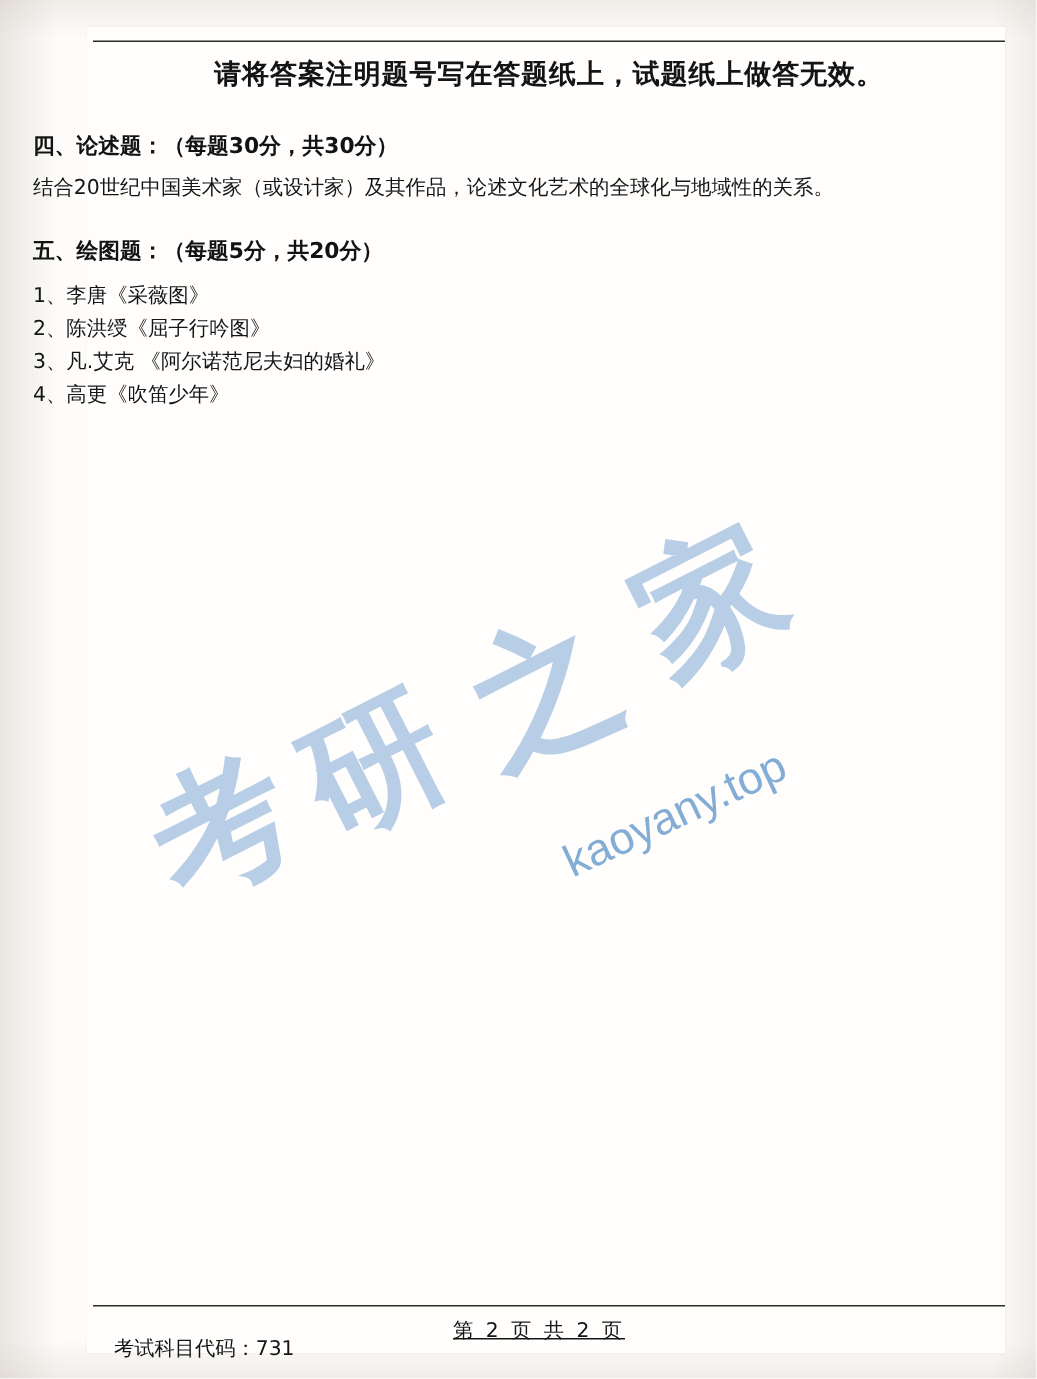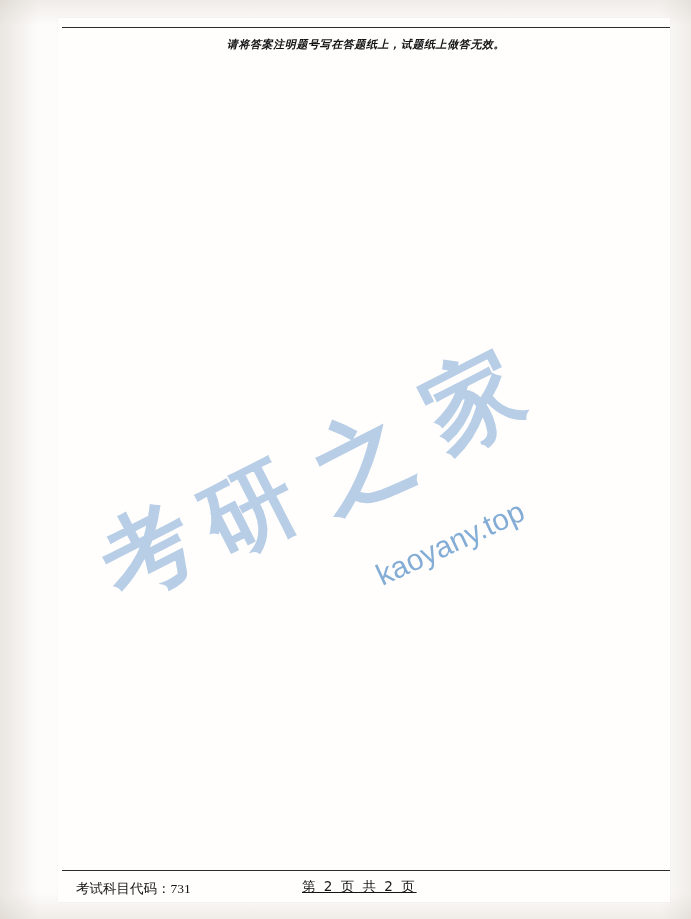--- a/index.html
+++ b/index.html
@@ -55,26 +55,25 @@
     width: 608px;
     height: 0;
     border-top: 1.3px solid #2b2b2b;
   }
   .header-note {
     position: absolute;
     left: 62px;
     top: 37px;
     width: 608px;
     text-align: center;
-    font-size: 11px;
+    font-size: 18px;
     font-weight: bold;
     color: #141414;
     letter-spacing: 0.6px;
     font-family: "DejaVu Sans", sans-serif;
-    font-style: italic;
   }
 
   .section {
     position: absolute;
     left: 22px;
     width: 580px;
     color: #151515;
   }
   .sec-title {
     font-size: 14.5px;
@@ -112,23 +111,22 @@
     top: 878px;
     width: 608px;
     height: 26px;
     font-family: "DejaVu Sans", sans-serif;
     font-size: 13.5px;
     color: #151515;
   }
   .footer-left {
     position: absolute;
     left: 14px;
-    top: 2px;
-    white-space: nowrap;
-    font-family: Liberation Serif, serif;
+    top: 12px;
+    white-space: nowrap;
   }
   .footer-right {
     position: absolute;
     left: 240px;
     top: 0;
     white-space: nowrap;
     letter-spacing: 2px;
     text-decoration: underline;
   }
 
@@ -187,21 +185,38 @@
 <body>
 
 <div class="page">
   <div class="paper-tint"></div>
   <div class="sheet"></div>
 
   <div class="rule-top"></div>
 
   <div class="header-note">请将答案注明题号写在答题纸上，试题纸上做答无效。</div>
 
-
+  <div class="section" id="sec-essay">
+    <div class="sec-title">
+      <span class="bold">四、论述题：</span><span class="bold">（每题30分，共30分）</span>
+    </div>
+    <div class="sec-body">结合20世纪中国美术家（或设计家）及其作品，论述文化艺术的全球化与地域性的关系。</div>
+  </div>
+
+  <div class="section" id="sec-drawing">
+    <div class="sec-title">
+      <span class="bold">五、绘图题：</span><span class="bold">（每题5分，共20分）</span>
+    </div>
+    <div class="items">
+      <div class="item">1、李唐《采薇图》</div>
+      <div class="item">2、陈洪绶《屈子行吟图》</div>
+      <div class="item">3、凡.艾克 《阿尔诺范尼夫妇的婚礼》</div>
+      <div class="item">4、高更《吹笛少年》</div>
+    </div>
+  </div>
 
   <div class="wm-cn">
     <span class="wm-ch1">考</span>
     <span class="wm-ch2">研</span>
     <span class="wm-ch3">之</span>
     <span class="wm-ch4">家</span>
   </div>
   <div class="wm-url">kaoyany.top</div>
 
   <div class="rule-bottom"></div>

